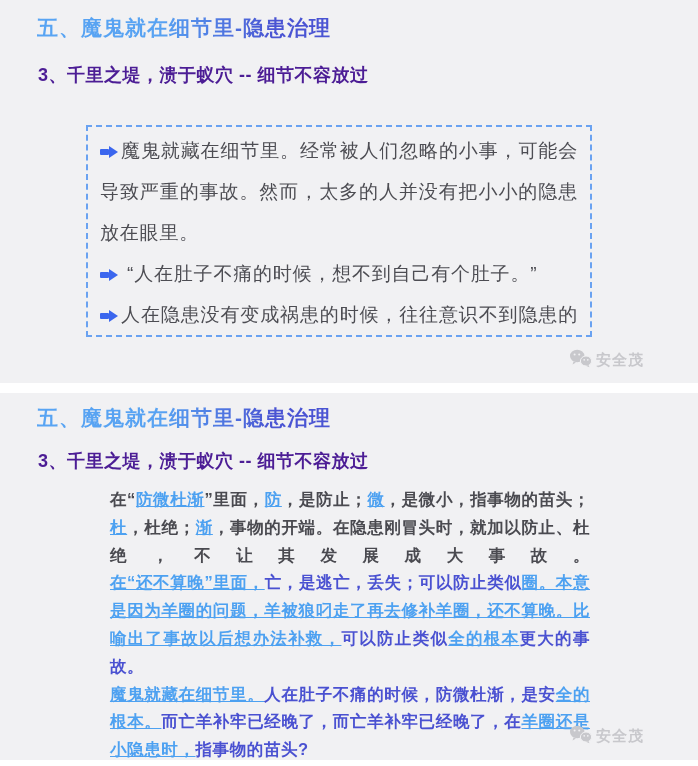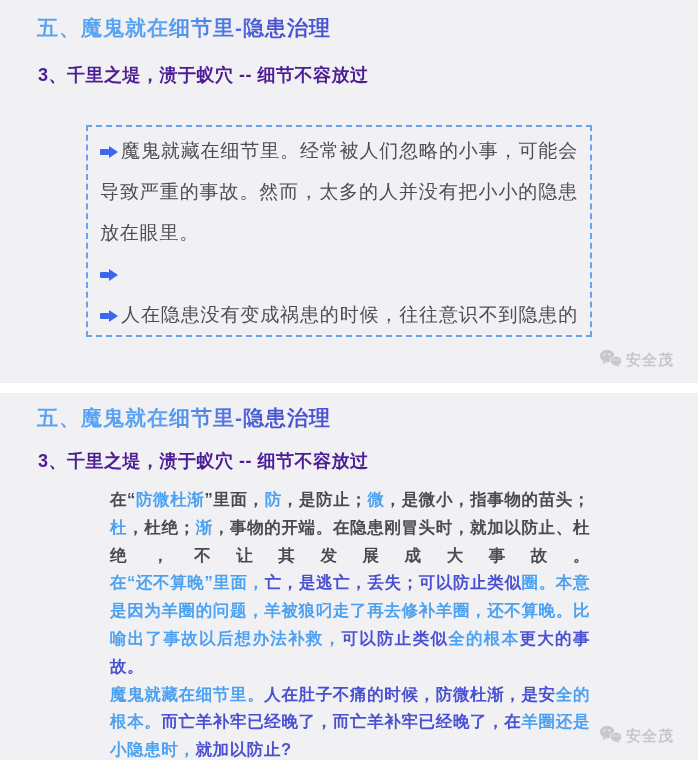--- a/index.html
+++ b/index.html
@@ -61,46 +61,46 @@
 
   
   .paras {
     margin:13px 108px 0 110px;
     font-size:16.5px; font-weight:700; line-height:27.8px;
     letter-spacing:0.6px; text-align:justify;
   }
   .para { margin:0; }
   .para-1 { text-align:justify; text-align-last:justify; }
   .seg.dark   { color:#4a4a50; }
-  .seg.blue   { color:#4da1f1; }
+  .seg.blue   { color:#4da1f1;text-decoration:underline; }
   .seg.indigo { color:#4a51d1; }
 
   
   .watermark {
-    position:absolute; right:24px; bottom:12px;
+    position:absolute; right:54px; bottom:12px;
     display:flex; align-items:center; gap:3px;
     color:#c8c8cc; font-size:15px; font-weight:700; letter-spacing:1px;
   }
   .slide-2 .watermark { bottom:13px; }
   .wechat-icon { display:inline-block; }
 </style>
 </head>
 <body>
 
 <div class="page">
 
   <section class="slide slide-1">
     <div>
       <h1 class="slide-title">五、魔鬼就在细节里-隐患治理</h1>
     </div>
     <h2 class="slide-subtitle">3、千里之堤，溃于蚁穴 -- 细节不容放过</h2>
 
     <div class="highlight-box">
         <div class="bullet"><span class="arrow"></span><span>魔鬼就藏在细节里。经常被人们忽略的小事，可能会导致严重的事故。然而，太多的人并没有把小小的隐患放在眼里。</span></div>
-        <div class="bullet"><span class="arrow"></span></div>
+        <div class="bullet"><span class="arrow"></span><span> “人在肚子不痛的时候，想不到自己有个肚子。”</span></div>
         <div class="bullet"><span class="arrow"></span><span>人在隐患没有变成祸患的时候，往往意识不到隐患的存在。</span></div>
       </div>
 
     <div class="watermark">
       <span class="wechat-icon">
         <svg width="24" height="19" viewBox="0 0 24 19">
           <ellipse cx="8.2" cy="7" rx="7.2" ry="6.2" fill="#c8c8cc"></ellipse>
           <path d="M4.5 12.5 L3.5 15.5 L7 13.5 Z" fill="#c8c8cc"></path>
           <circle cx="5.6" cy="5.6" r="1" fill="#f1f1f3"></circle>
           <circle cx="10.2" cy="5.6" r="1" fill="#f1f1f3"></circle>
@@ -118,21 +118,21 @@
 
   <section class="slide slide-2">
     <div>
       <h1 class="slide-title">五、魔鬼就在细节里-隐患治理</h1>
     </div>
     <h2 class="slide-subtitle">3、千里之堤，溃于蚁穴 -- 细节不容放过</h2>
 
     <div class="paras">
       <p class="para para-1"><span class="seg dark">在“</span><span class="seg blue">防微杜渐</span><span class="seg dark">”里面，</span><span class="seg blue">防</span><span class="seg dark">，是防止；</span><span class="seg blue">微</span><span class="seg dark">，是微小，指事物的苗头；</span><span class="seg blue">杜</span><span class="seg dark">，杜绝；</span><span class="seg blue">渐</span><span class="seg dark">，事物的开端。在隐患刚冒头时，就加以防止、杜绝，不让其发展成大事故。</span></p>
       <p class="para para-2"><span class="seg blue">在“还不算晚”里面，</span><span class="seg indigo">亡，是逃亡，丢失；可以防止类似</span><span class="seg blue">圈。本意是因为羊圈的问题，羊被狼叼走了再去修补羊圈，还不算晚。比喻出了事故以后想办法补救，</span><span class="seg indigo">可以防止类似</span><span class="seg blue">全的根本</span><span class="seg indigo">更大的事故。</span></p>
-      <p class="para para-3"><span class="seg blue">魔鬼就藏在细节里。</span><span class="seg indigo">人在肚子不痛的时候，防微杜渐，是安</span><span class="seg blue">全的根本。</span><span class="seg indigo">而亡羊补牢已经晚了，而亡羊补牢已经晚了，在</span><span class="seg blue">羊圈还是小隐患时，</span><span class="seg indigo">就加以防止?</span></p>
+      <p class="para para-3"><span class="seg blue">魔鬼就藏在细节里。</span><span class="seg indigo">人在肚子不痛的时候，防微杜渐，是安</span><span class="seg blue">全的根本。</span><span class="seg indigo">而亡羊补牢已经晚了，而亡羊补牢已经晚了，在</span><span class="seg blue">羊圈还是小隐患时，</span><span class="seg indigo">指事物的苗头?</span></p>
     </div>
 
     <div class="watermark">
       <span class="wechat-icon">
         <svg width="24" height="19" viewBox="0 0 24 19">
           <ellipse cx="8.2" cy="7" rx="7.2" ry="6.2" fill="#c8c8cc"></ellipse>
           <path d="M4.5 12.5 L3.5 15.5 L7 13.5 Z" fill="#c8c8cc"></path>
           <circle cx="5.6" cy="5.6" r="1" fill="#f1f1f3"></circle>
           <circle cx="10.2" cy="5.6" r="1" fill="#f1f1f3"></circle>
           <ellipse cx="17" cy="12" rx="5.6" ry="5" fill="#c8c8cc" stroke="#f1f1f3" stroke-width="1"></ellipse>

